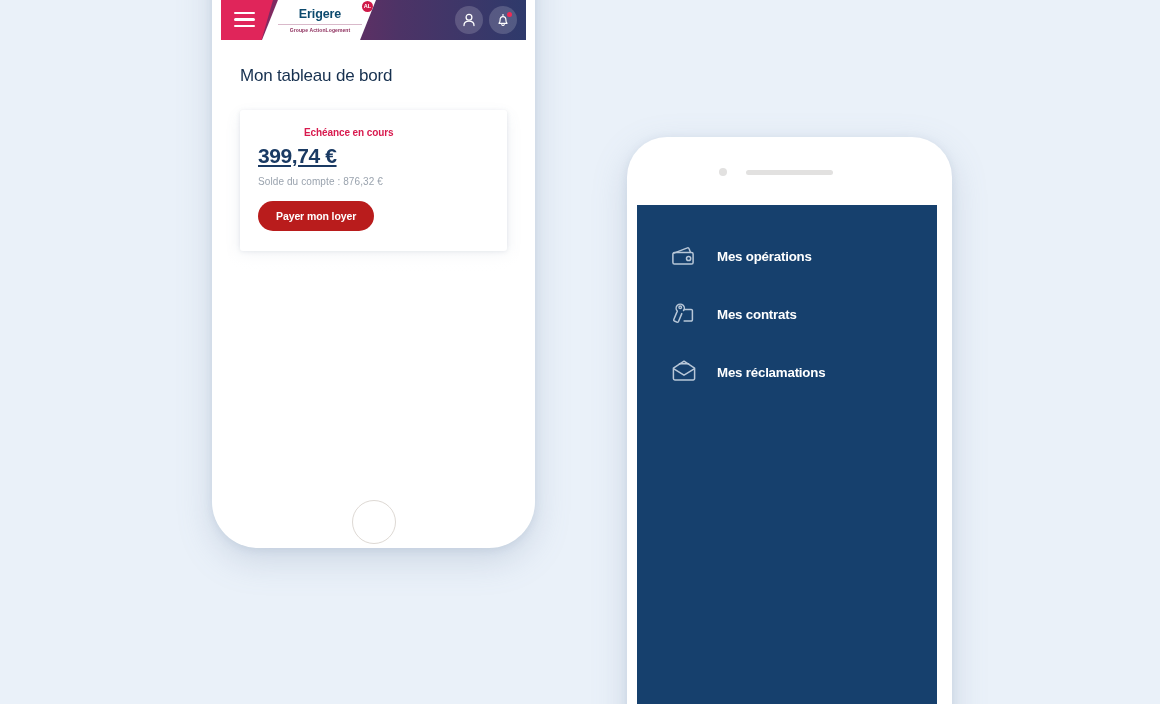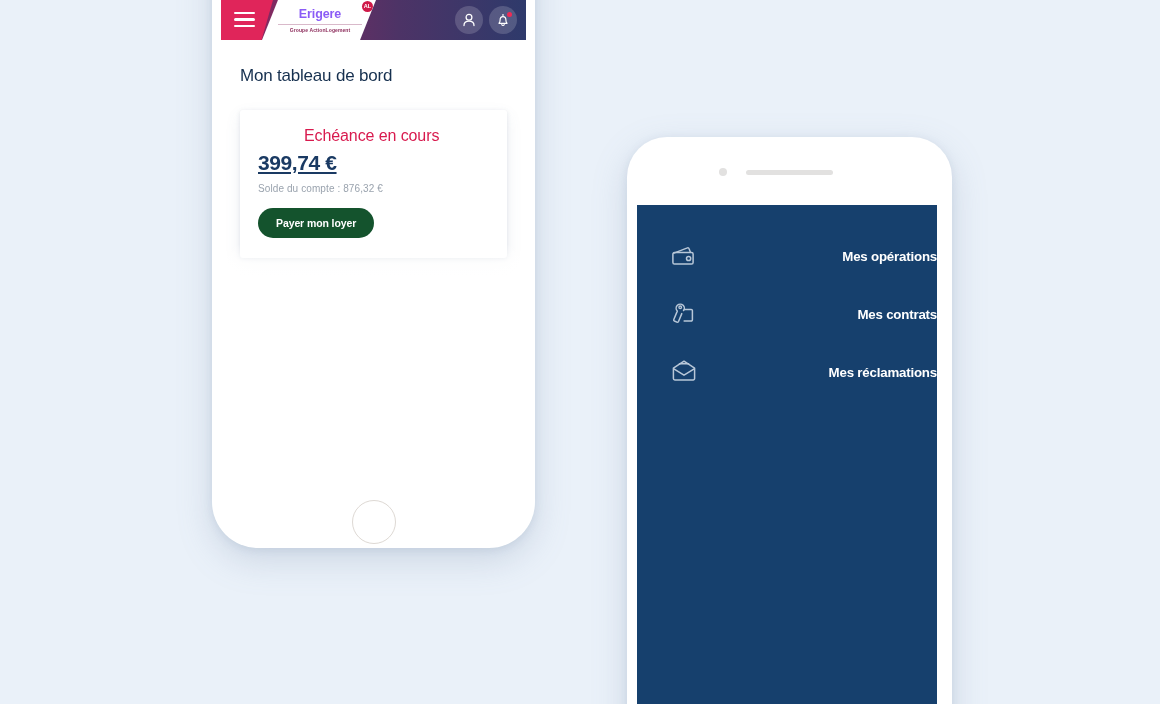--- a/index.html
+++ b/index.html
@@ -91,21 +91,21 @@
   .logo-inner {
     position: absolute;
     left: 16px;
     top: 4px;
     width: 84px;
     text-align: center;
   }
   .logo-name {
     font-size: 12.5px;
     font-weight: 700;
-    color: #8b5cf6;
+    color: #0c4a6e;
     letter-spacing: -0.1px;
     display: inline-block;
     position: relative;
   }
   .logo-badge {
     position: absolute;
     right: -11px;
     top: -3px;
     width: 11px;
     height: 11px;
@@ -162,22 +162,22 @@
   }
 
   .echeance-card {
     margin-top: 24px;
     background: #ffffff;
     border-radius: 3px;
     padding: 17px 18px 20px 18px;
     box-shadow: 0 1px 4px rgba(100,120,150,0.16), 0 6px 16px rgba(100,120,150,0.10);
   }
   .echeance-label {
-    font-size: 16px;
-    font-weight: 400;
+    font-size: 10px;
+    font-weight: 700;
     color: #d81a4e;
     letter-spacing: -0.1px;
     padding-left: 46px;
   }
   .echeance-amount {
     margin-top: 6px;
     font-size: 21px;
     font-weight: 700;
     color: #1a3a63;
     letter-spacing: -0.4px;
@@ -185,21 +185,21 @@
   }
   .echeance-solde {
     margin-top: 8px;
     font-size: 10px;
     color: #9aa3ae;
     letter-spacing: 0.1px;
   }
   .pay-button {
     margin-top: 14px;
     display: inline-block;
-    background: #14532d;
+    background: #b91c1c;
     color: #ffffff;
     font-size: 10.5px;
     font-weight: 700;
     letter-spacing: -0.1px;
     border: none;
     border-radius: 18px;
     padding: 9px 18px;
     cursor: pointer;
     font-family: "Liberation Sans", sans-serif;
   }
@@ -250,21 +250,20 @@
     width: 300px;
     bottom: 0;
     background: #16406d;
   }
   .menu-list { padding-top: 22px; }
   .menu-item {
     display: flex;
     align-items: center;
     padding: 14px 0 14px 32px;
     cursor: pointer;
-    justify-content: space-between;
   }
   .menu-ico {
     width: 30px;
     height: 30px;
     flex: 0 0 30px;
     display: flex;
     align-items: center;
     justify-content: center;
   }
   .menu-label {

